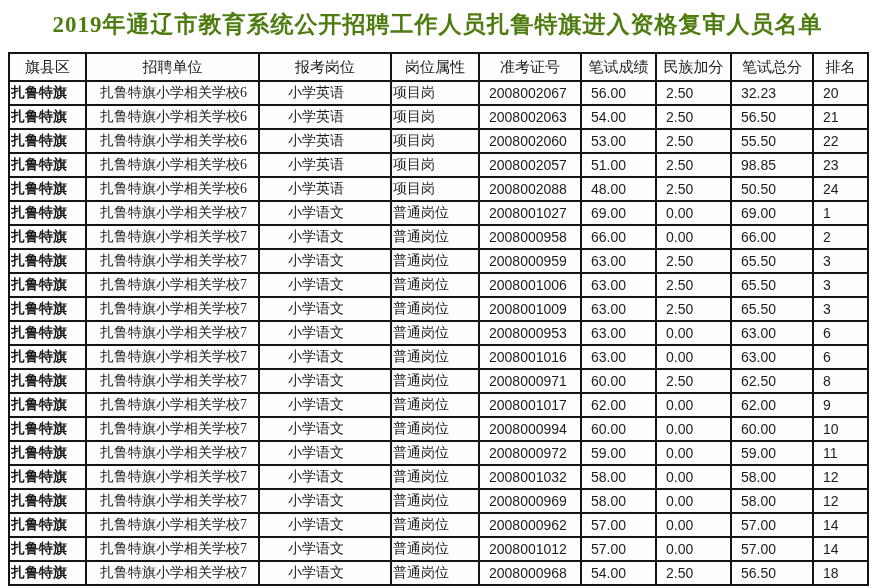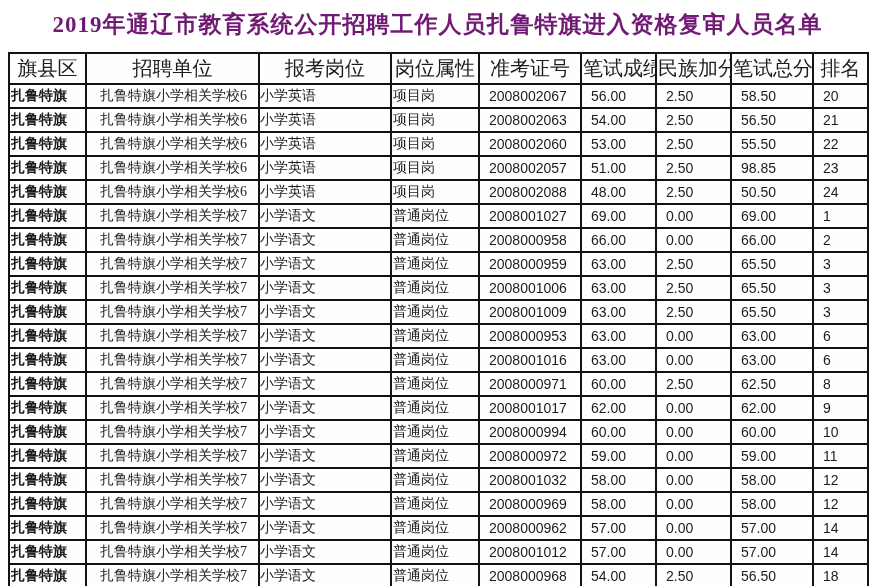--- a/index.html
+++ b/index.html
@@ -11,52 +11,53 @@
     position:relative;
     overflow:hidden;
   }
   .page-title{
     position:absolute;
     top:9px;left:0;right:0;
     text-align:center;
     font-weight:bold;
     font-size:23px;
     letter-spacing:1px;
-    color:#701a75;
+    color:#4d7c0f;
     font-family:"Liberation Serif","DejaVu Serif",serif;
   }
   table.roster{
     position:absolute;
     top:52px;left:8px;
     width:859px;
     border-collapse:collapse;
     table-layout:fixed;
     background:#fefefe;
   }
   table.roster th, table.roster td{
     border:2px solid #141414;
     overflow:hidden;
     white-space:nowrap;
     color:#1c1c1c;
   }
   table.roster th{
     height:24px;
     font-weight:normal;
-    font-size:20px;
+    font-size:15px;
     text-align:center;
     font-family:"Liberation Serif","DejaVu Serif",serif;
+    border-radius:9px;
   }
   table.roster td{
     height:20px;
     font-size:14px;
   }
   
   td.c0{text-align:left;font-family:"Liberation Serif","DejaVu Serif",serif;font-weight:bold;}
   td.c1{text-align:left;padding-left:13px;font-family:"Liberation Serif","DejaVu Serif",serif;}
-  td.c2{text-align:left;padding-left:0;font-family:"Liberation Serif","DejaVu Serif",serif;}
+  td.c2{text-align:left;padding-left:28px;font-family:"Liberation Serif","DejaVu Serif",serif;}
   td.c3{text-align:left;font-family:"Liberation Serif","DejaVu Serif",serif;}
   td.c4,td.c5,td.c6,td.c7,td.c8{
     text-align:left;padding-left:9px;
     font-family:"Liberation Sans","DejaVu Sans",sans-serif;
     font-size:14.5px;
   }
 </style>
 </head>
 <body>
 
@@ -89,21 +90,21 @@
   </thead>
   <tbody>
       <tr>
         <td class="c0">扎鲁特旗</td>
         <td class="c1">扎鲁特旗小学相关学校6</td>
         <td class="c2">小学英语</td>
         <td class="c3">项目岗</td>
         <td class="c4">2008002067</td>
         <td class="c5">56.00</td>
         <td class="c6">2.50</td>
-        <td class="c7">58.50</td>
+        <td class="c7">32.23</td>
         <td class="c8">20</td>
       </tr>
       <tr>
         <td class="c0">扎鲁特旗</td>
         <td class="c1">扎鲁特旗小学相关学校6</td>
         <td class="c2">小学英语</td>
         <td class="c3">项目岗</td>
         <td class="c4">2008002063</td>
         <td class="c5">54.00</td>
         <td class="c6">2.50</td>

